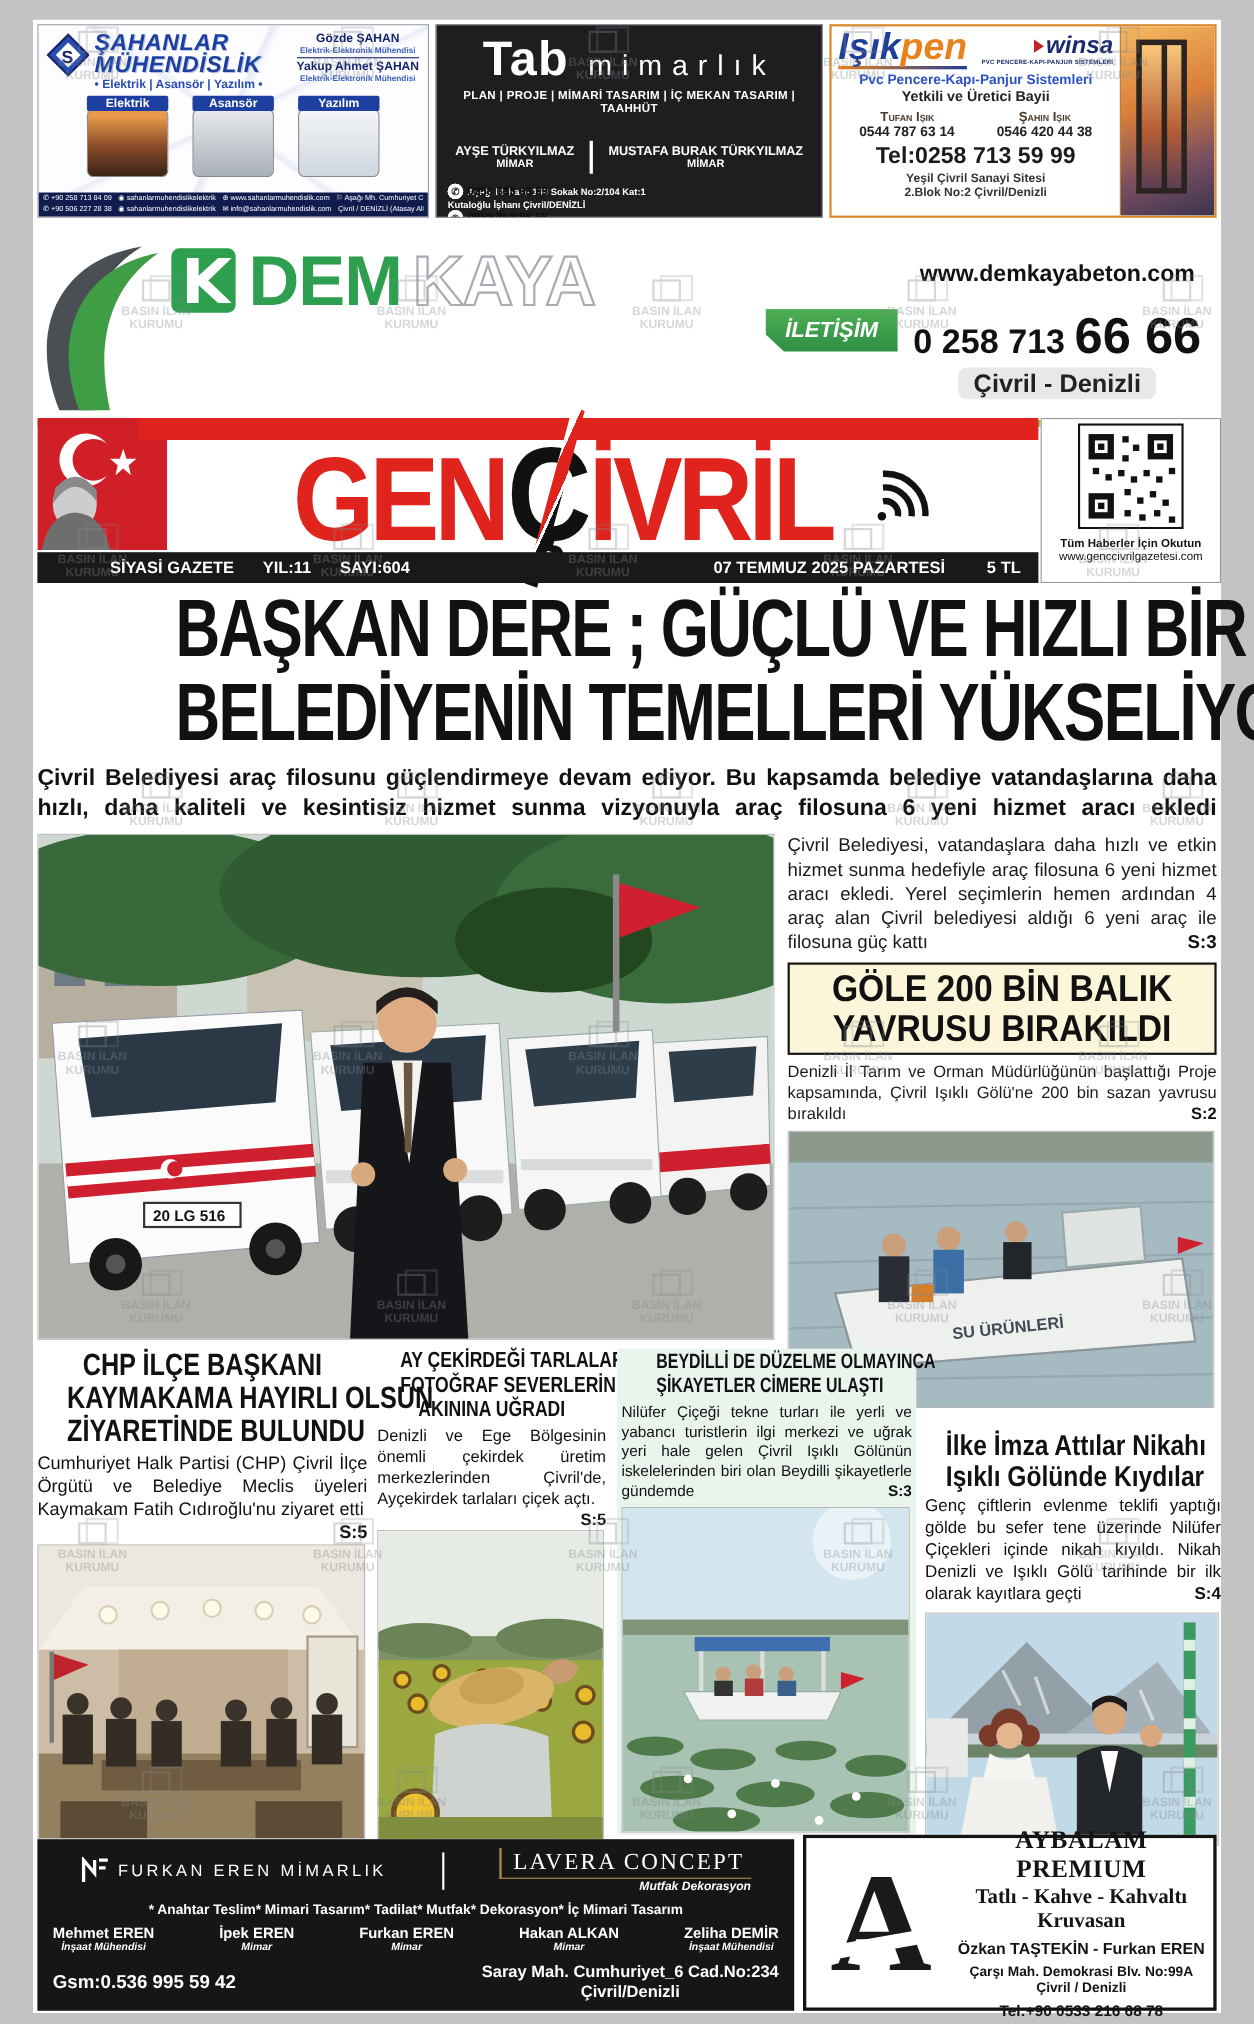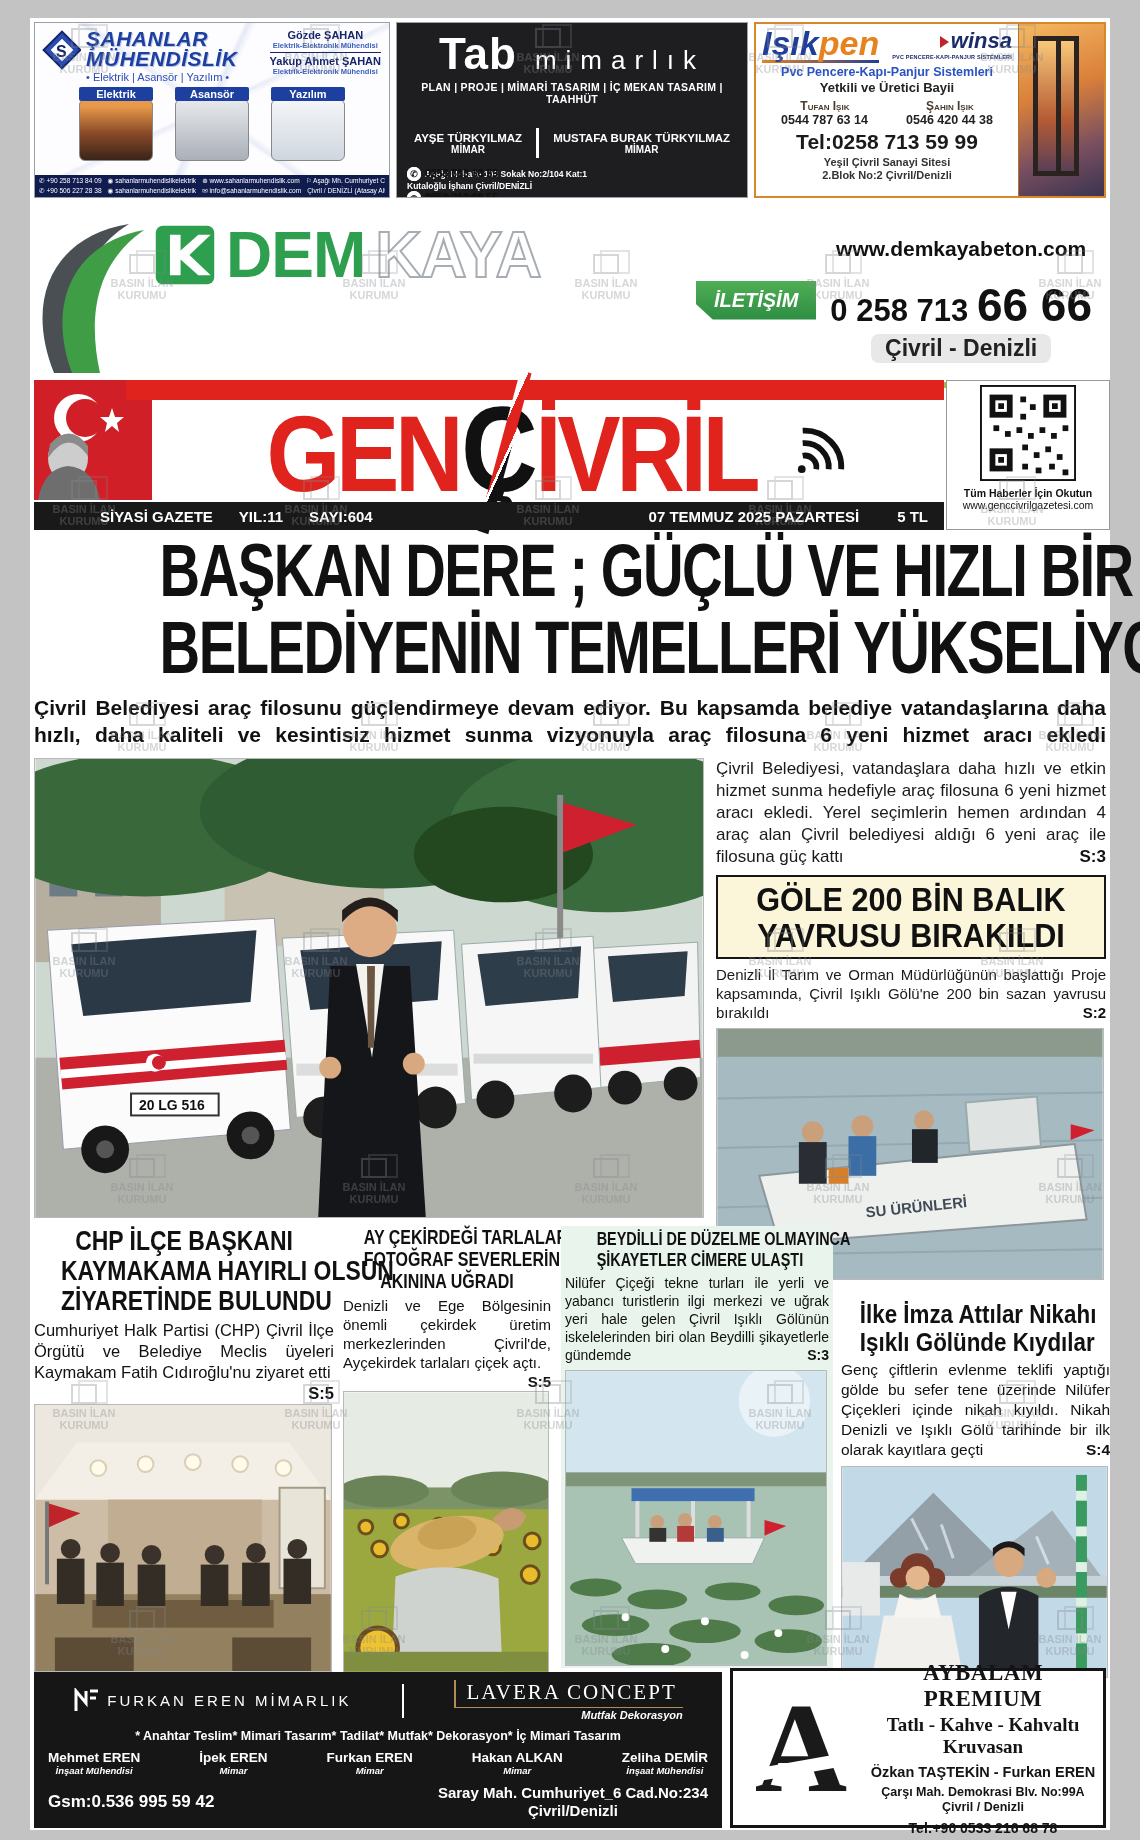--- a/index.html
+++ b/index.html
@@ -19,21 +19,21 @@
   .ad{border:1px solid #9aa0a6;position:relative;overflow:hidden;background:#fff}
   
   .ad-sah{width:356px;background:#fdfdff}
   .sah-net{position:absolute;inset:0;background:
     linear-gradient(115deg,transparent 48%,rgba(60,90,180,.12) 49%,transparent 51%),
     linear-gradient(35deg,transparent 48%,rgba(60,90,180,.10) 49%,transparent 51%),
     linear-gradient(155deg,transparent 48%,rgba(60,90,180,.10) 49%,transparent 51%)}
   .sah-top{position:relative;display:flex;padding:6px 6px 0 6px;gap:6px}
   .sah-logo{display:flex;gap:5px;align-items:flex-start}
   .sah-name{font-weight:900;font-style:italic;color:#1d3fa0;font-size:21px;line-height:20px;letter-spacing:.5px;text-shadow:1px 1px 0 #b9c4e6}
-  .sah-tag{font-weight:normal;color:#2a4bb0;font-size:11px;margin-top:2px;text-shadow:0 0 1px #fff}
+  .sah-tag{font-weight:bold;color:#2a4bb0;font-size:11px;margin-top:2px;text-shadow:0 0 1px #fff}
   .sah-people{margin-left:auto;text-align:center;padding-right:2px}
   .sah-pname{font-weight:bold;color:#15246b;font-size:11px}
   .sah-ptitle{color:#3a5ec0;font-size:7.5px;font-weight:bold}
   .sah-div{border-top:1.5px solid #15246b;margin:2px 0}
   .sah-cats{position:relative;display:flex;justify-content:center;gap:22px;margin-top:4px}
   .sah-cat{width:74px;text-align:center}
   .sah-cat-label{background:#1d3fa0;color:#fff;font-weight:bold;font-size:11px;padding:1px 0;border-radius:2px;position:relative;z-index:2}
   .sah-thumb{height:62px;border-radius:6px;margin-top:-2px;border:1px solid #888}
   .th-elektrik{background:linear-gradient(#e89a4a 10%,#8a4a28 55%,#3a2418)}
   .th-asansor{background:linear-gradient(#e7e9ec,#aab0b8)}

